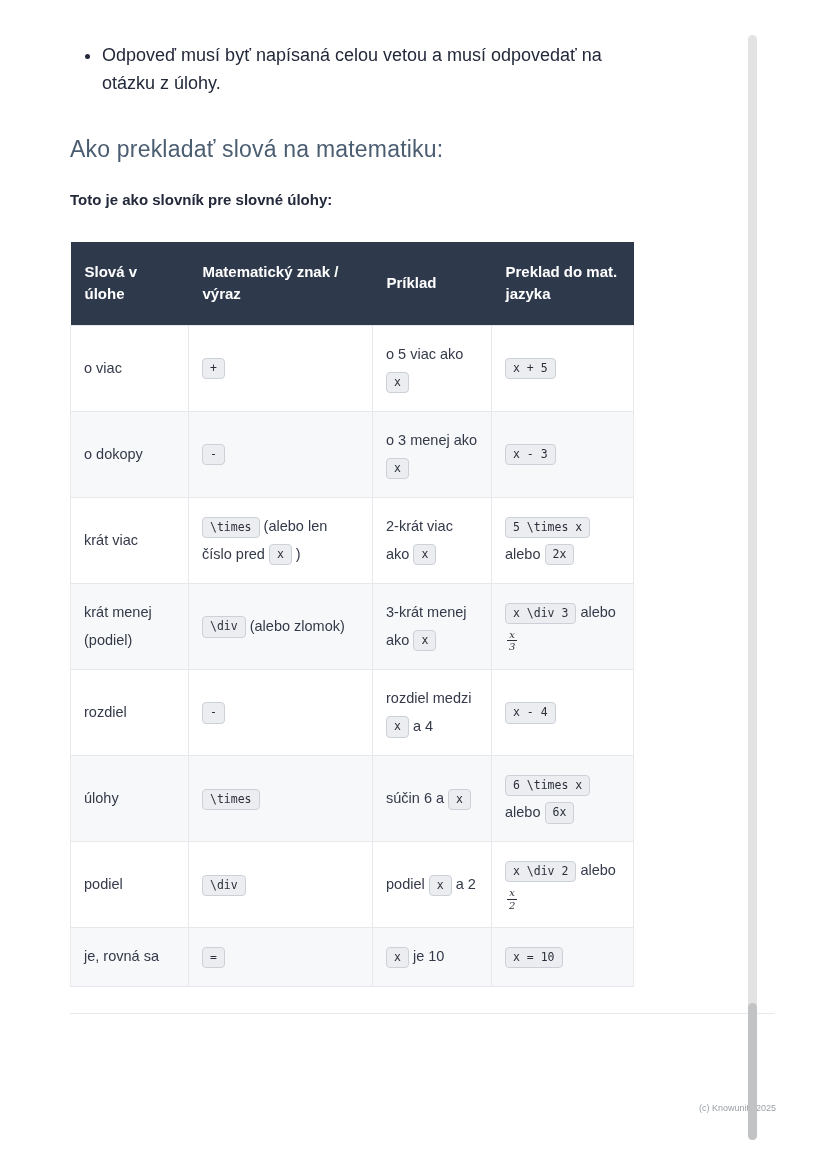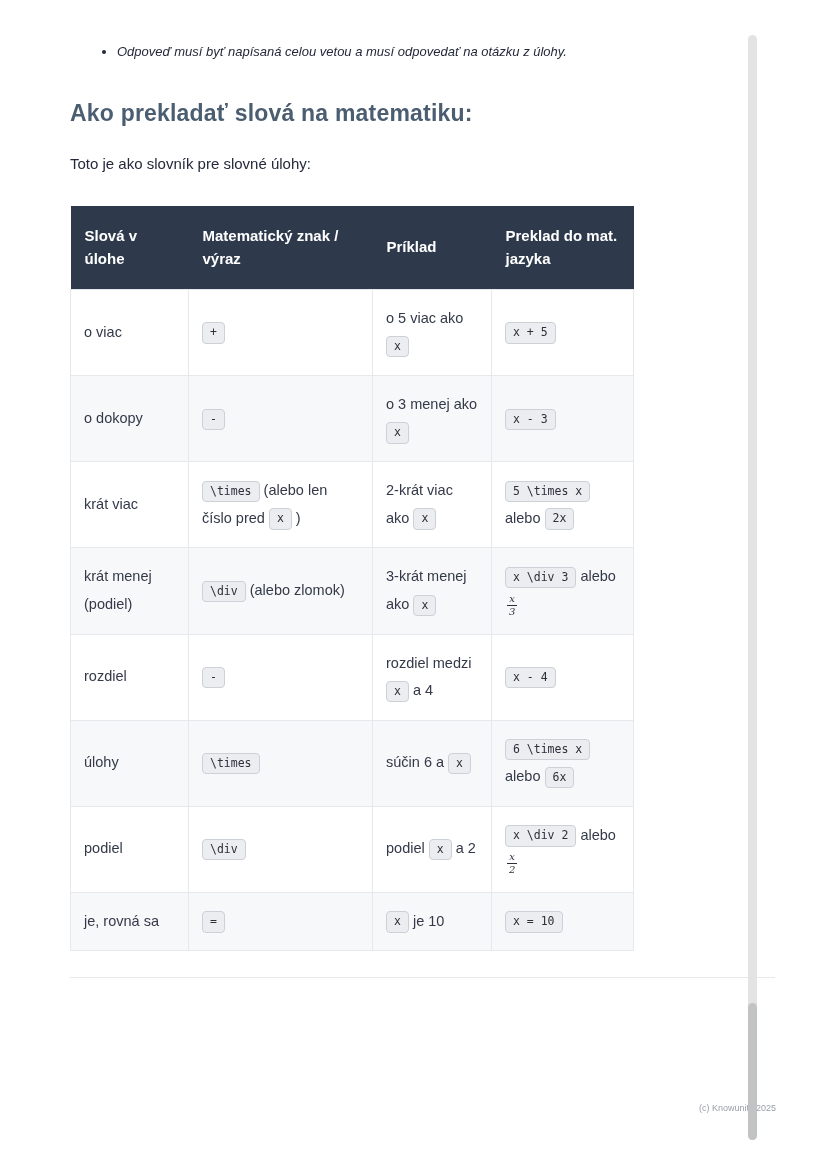--- a/index.html
+++ b/index.html
@@ -5,29 +5,29 @@
   * { box-sizing: border-box; margin: 0; padding: 0; }
   html, body { background: #ffffff; }
   body {
     width: 828px; height: 1171px;
     position: relative; overflow: hidden;
     font-family: "Liberation Sans", sans-serif;
     color: #23293a;
   }
   .content { padding: 42px 0 0 70px; width: 710px; }
 
-  ul.bullets { margin-left: 47px; width: 510px; font-size: 13px; line-height: 1.55; color: #23293a; font-style: italic; }
+  ul.bullets { margin-left: 32px; width: 510px; font-size: 18px; line-height: 1.55; color: #23293a; }
   ul.bullets li { margin-bottom: 4px; }
 
   h1.section-heading {
     margin-top: 38px;
-    font-size: 23px; font-weight: 700;
+    font-size: 23px; font-weight: 400;
     color: #4b5d71; letter-spacing: 0.2px;
   }
-  p.intro { margin-top: 28px; font-size: 15px; color: #23293a; }
+  p.intro { margin-top: 28px; font-size: 15px; color: #23293a; font-weight: bold; }
 
   table.dict {
     margin-top: 34px; width: 563px;
     border-collapse: collapse; table-layout: fixed;
   }
   col.c1 { width: 118px; } col.c2 { width: 184px; }
   col.c3 { width: 119px; } col.c4 { width: 142px; }
   table.dict thead th {
     background: #2e3a4c; color: #ffffff;
     text-align: left; vertical-align: middle;

